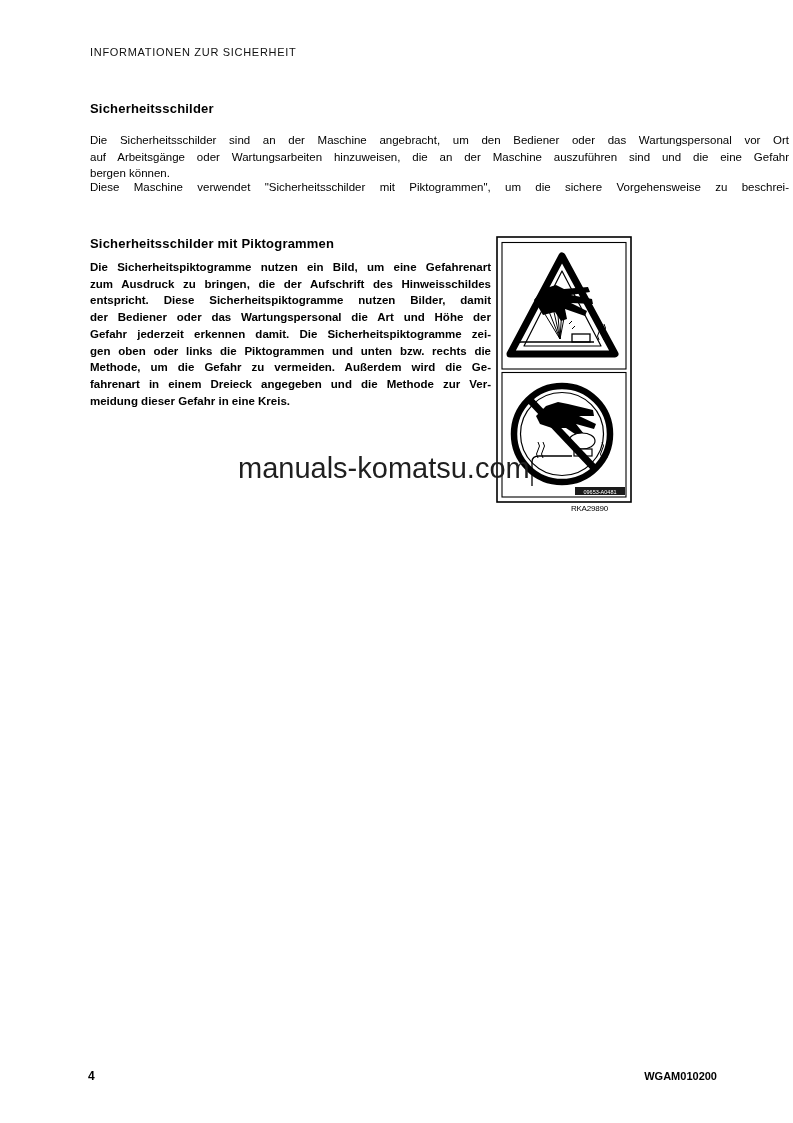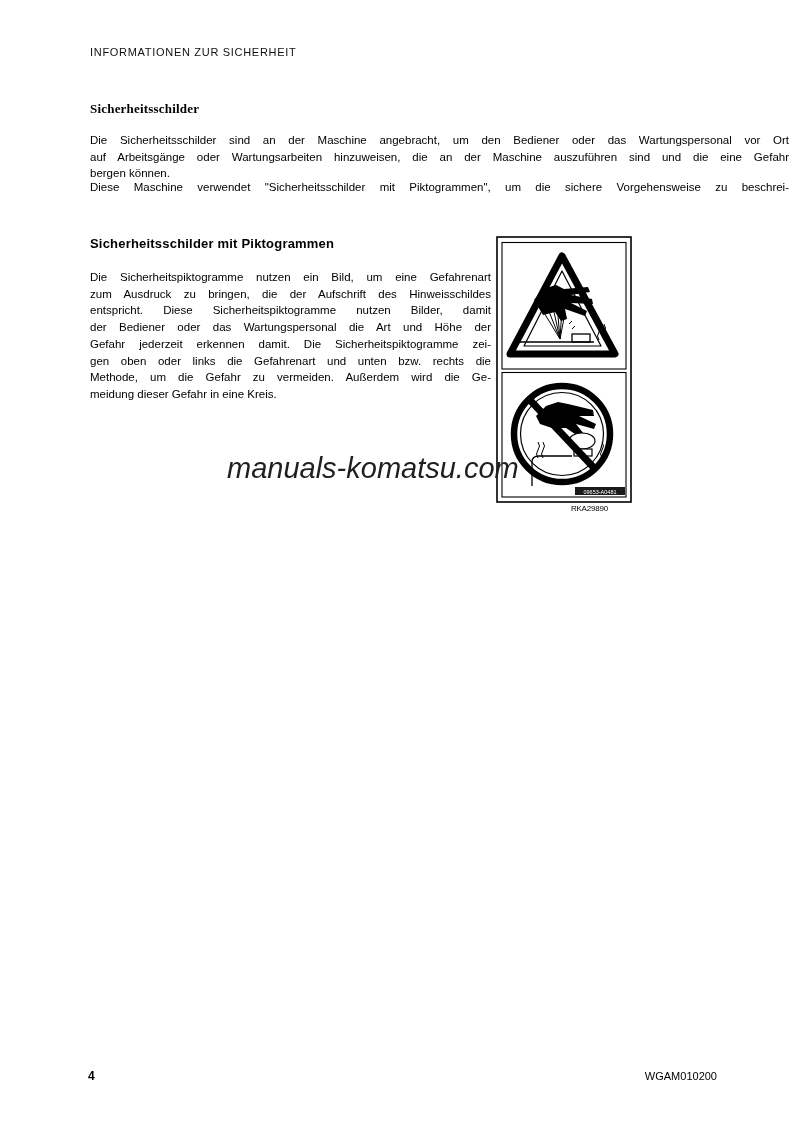--- a/index.html
+++ b/index.html
@@ -18,42 +18,43 @@
   .watermark{font-size:29px;color:#1f1f1f;line-height:1;}
   .footer-page{font-size:12px;font-weight:bold;}
   .footer-code{font-size:11px;text-align:right;}
   svg{display:block;}
 </style>
 </head>
 <body>
 
 <div class="abs kicker" style="left:47px;top:46px;">INFORMATIONEN ZUR SICHERHEIT</div>
 
-<div class="abs sec-heading" style="left:47px;top:101px;font-family:Liberation Serif, serif;">Sicherheitsschilder</div>
+<div class="abs sec-heading" style="left:47px;top:101px;">Sicherheitsschilder</div>
 
 <div class="abs body-text" style="left:47px;top:132px;width:699px;">
     <div class="tline">Die Sicherheitsschilder sind an der Maschine angebracht, um den Bediener oder das Wartungspersonal vor Ort</div>
     <div class="tline">auf Arbeitsgänge oder Wartungsarbeiten hinzuweisen, die an der Maschine auszuführen sind und die eine Gefahr</div>
     <div class="tline last">bergen können.</div>
   </div>
 
 <div class="abs body-text" style="left:47px;top:179px;width:699px;">
     <div class="tline">Diese Maschine verwendet "Sicherheitsschilder mit Piktogrammen", um die sichere Vorgehensweise zu beschrei-</div>
   </div>
 
 <div class="abs sec-heading" style="left:47px;top:236px;">Sicherheitsschilder mit Piktogrammen</div>
 
-<div class="abs body-text" style="left:47px;top:269px;width:401px;">
+<div class="abs body-text" style="left:47px;top:259px;width:401px;font-weight:bold;">
     <div class="tline">Die Sicherheitspiktogramme nutzen ein Bild, um eine Gefahrenart</div>
     <div class="tline">zum Ausdruck zu bringen, die der Aufschrift des Hinweisschildes</div>
     <div class="tline">entspricht. Diese Sicherheitspiktogramme nutzen Bilder, damit</div>
     <div class="tline">der Bediener oder das Wartungspersonal die Art und Höhe der</div>
     <div class="tline">Gefahr jederzeit erkennen damit. Die Sicherheitspiktogramme zei-</div>
-    <div class="tline">gen oben oder links die Gefahrenart und unten bzw. rechts die</div>
+    <div class="tline">gen oben oder links die Piktogrammen und unten bzw. rechts die</div>
     <div class="tline">Methode, um die Gefahr zu vermeiden. Außerdem wird die Ge-</div>
+    <div class="tline">fahrenart in einem Dreieck angegeben und die Methode zur Ver-</div>
     <div class="tline last">meidung dieser Gefahr in eine Kreis.</div>
   </div>
 
 <div class="abs figure-wrap" style="left:453px;top:236px;">
   <svg width="136" height="267" viewBox="0 0 136 267">
 
     <rect x="1" y="1" width="134" height="265" fill="#fff" stroke="#000" stroke-width="1.6"></rect>
 
     <rect x="6" y="6.5" width="124" height="126.5" fill="#fff" stroke="#000" stroke-width="1.1"></rect>
     <rect x="6" y="136.5" width="124" height="124.5" fill="#fff" stroke="#000" stroke-width="1.1"></rect>
@@ -107,16 +108,16 @@
     </g>
 
     <g>
       <rect x="79" y="251" width="50" height="8" fill="#1a1a1a"></rect>
       <text x="104" y="257.5" font-size="5.5" fill="#fff" text-anchor="middle" font-family="Liberation Sans, sans-serif">09653-A0481</text>
     </g>
   </svg>
   <div class="figure-caption">RKA29890</div>
 </div>
 
-<div class="abs watermark" style="left:184px;top:454px;font-style:italic;">manuals-komatsu.com</div>
+<div class="abs watermark" style="left:195px;top:454px;">manuals-komatsu.com</div>
 
 <div class="abs footer-page" style="left:45px;top:1069px;">4</div>
-<div class="abs footer-code" style="right:76px;top:1070px;">WGAM010200</div>
+<div class="abs footer-code" style="right:76px;top:1070px;font-weight:bold;">WGAM010200</div>
 
 </body></html>

